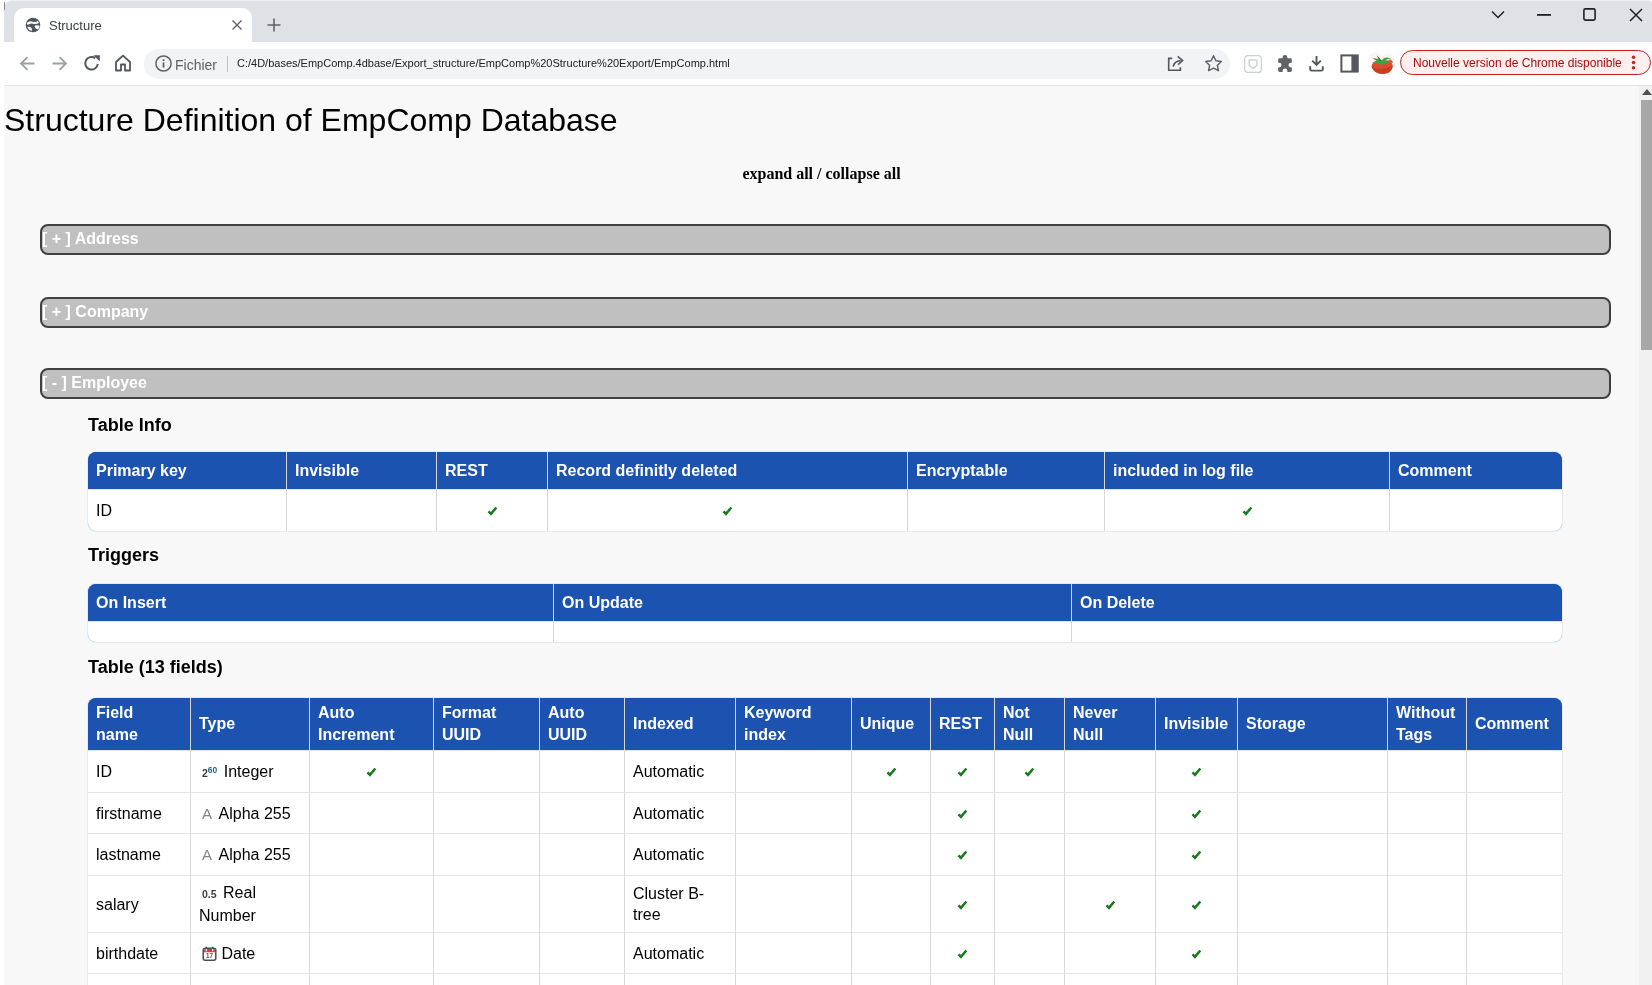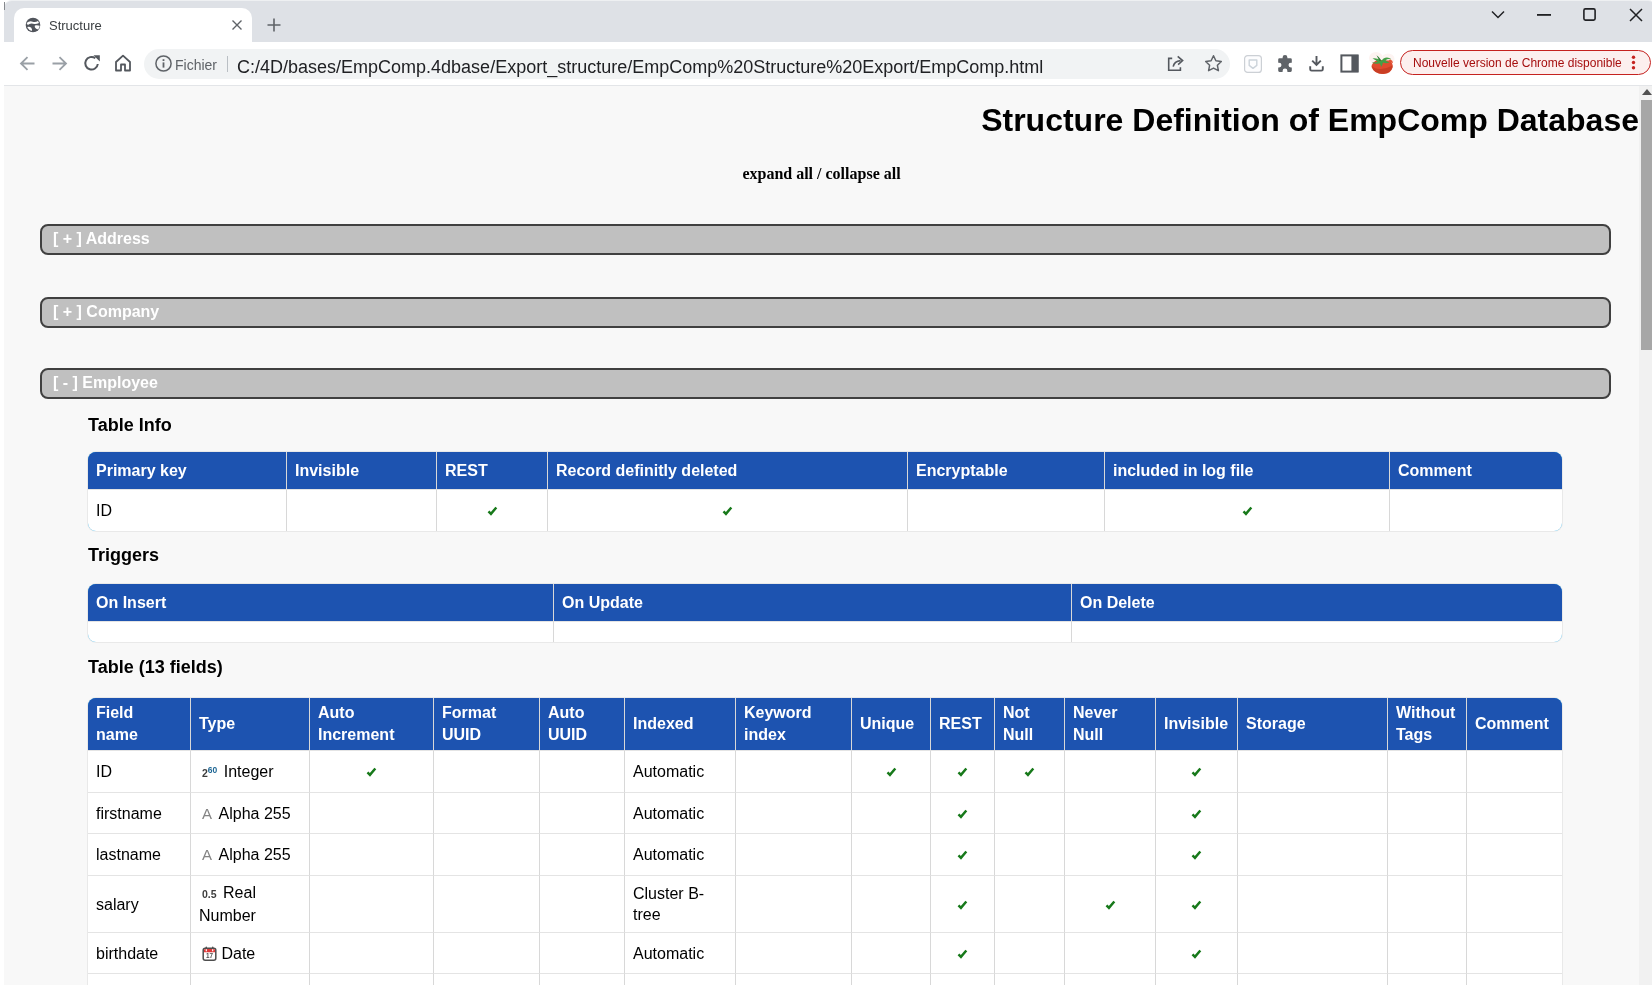--- a/index.html
+++ b/index.html
@@ -14,43 +14,43 @@
 .tab { position:absolute; left:10px; top:8px; width:238px; height:34px;
   background:#fff; border-radius:10px 10px 0 0; }
 .tabtitle { position:absolute; left:45px; top:18px; font-size:13px; color:#3c4043; }
 
 .toolbar { position:absolute; left:0; top:42px; width:1652px; height:44px;
   background:#fff; border-bottom:1px solid #e3e5e8; }
 .omni { position:absolute; left:140px; top:49px; width:1086px; height:30px;
   border-radius:15px; background:#f1f3f4; }
 .omnitext { position:absolute; left:171px; top:56.5px; font-size:14px; color:#5f6368; }
 .omnisep { position:absolute; left:223px; top:56px; width:1px; height:16px; background:#babfc4; }
-.urltext { position:absolute; left:233px; top:56.5px; font-size:18px; color:#202124; }
+.urltext { position:absolute; left:233px; top:56.5px; font-size:11px; color:#202124; }
 .updbtn { position:absolute; left:1396px; top:50px; width:251px; height:25px;
   border:1.5px solid #c5221f; border-radius:13px; background:#fcefee; }
 .updtext { position:absolute; left:1409px; top:56px; font-size:12px; color:#a50e0e; line-height:14px; }
 
 
 .content { position:absolute; left:0; top:86px; width:1652px; height:899px;
   background:#f8f8f8; overflow:hidden; color:#000; }
 .sbtrack { position:absolute; left:1635px; top:86px; width:17px; height:899px;
   background:#f1f1f1; }
 .sbthumb { position:absolute; left:1637px; top:100px; width:13px; height:250px;
   background:#a7a7a7; }
 .sbarrow { position:absolute; left:1638px; top:89px; width:0; height:0;
   border-left:5.5px solid transparent; border-right:5.5px solid transparent;
   border-bottom:6px solid #505050; }
 
-h1.title { position:absolute; left:0; top:14px; width:1635px; text-align:right;
-  font-size:32px; font-weight:bold; line-height:40px; }
+h1.title { position:absolute; left:0; top:14px; width:1635px; text-align:left;
+  font-size:32px; font-weight:normal; line-height:40px; }
 .expand { position:absolute; left:0; top:76px; width:1635px; text-align:center;
   font-size:16px; font-weight:bold; line-height:24px;font-family:Liberation Serif, serif; }
 .gbar { position:absolute; left:36px; width:1571px; height:31px;
   background:#c0c0c0; border:2px solid #404040; border-radius:8px;
-  color:#fff; font-weight:bold; font-size:16px; line-height:26px; padding-left:11px; }
+  color:#fff; font-weight:bold; font-size:16px; line-height:26px; padding-left:0; }
 .b1 { top:138px; } .b2 { top:211px; } .b3 { top:282px; }
 
 h3.sect { position:absolute; left:84px; font-size:18px; font-weight:bold; line-height:24px; }
 .h3a { top:327px; } .h3b { top:457px; } .h3c { top:569px; }
 
 .twrap { position:absolute; left:84px; width:1474px; border-radius:8px;
   overflow:hidden; background:#0ea5e9; box-shadow:0 0 0 1px #e9e9e9; }
 .t1 { top:366px; } .t2 { top:498px; } .t3 { top:612px; }
 table { border-collapse:separate; border-spacing:0; table-layout:fixed;
   width:1474px; font-size:16px; }

